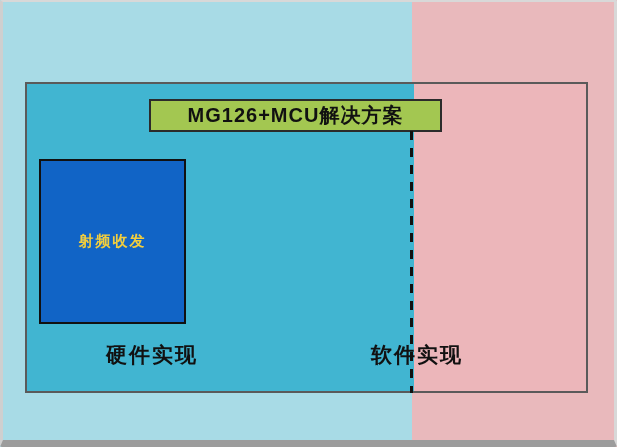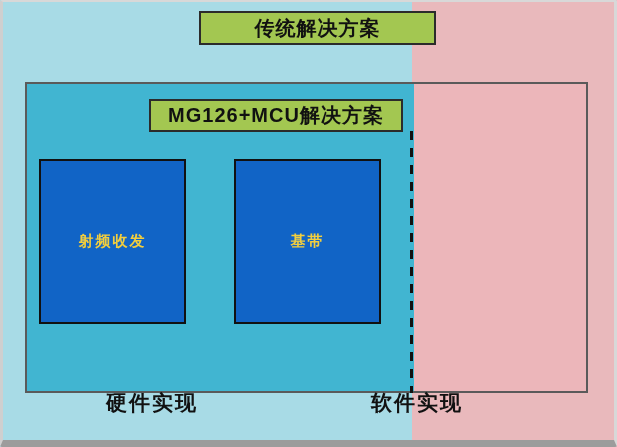--- a/index.html
+++ b/index.html
@@ -52,21 +52,21 @@
     font-weight: bold;
     letter-spacing: 1px;
     z-index: 10;
   }
   .green-label.top {
     left: 199px; top: 11px;
     width: 237px; height: 34px;
   }
   .green-label.mid {
     left: 122px; top: 15px;
-    width: 254px; height: 33px; text-align: right;
+    width: 293px; height: 33px; text-align: right;
   }
 
   .inner {
     position: absolute;
     left: 25px; top: 82px;
     width: 563px; height: 311px;
     border: 2px solid #5a5a5a;
     box-sizing: border-box;
     background: linear-gradient(
       to right,
@@ -103,21 +103,20 @@
     top: 256px;
     height: 30px;
     width: 200px;
     display: flex;
     align-items: center;
     justify-content: center;
     color: #111111;
     font-size: 21px;
     font-weight: bold;
     letter-spacing: 2px;
-    margin-top: 48px;
   }
   .caption.hw { left: 25px;  }
   .caption.sw { left: 290px; }
 
   .divider {
     position: absolute;
     left: 410px;
     top: 131px;
     width: 3px;
     height: 262px;
@@ -132,29 +131,27 @@
   }
 </style>
 </head>
 <body>
 
 <div class="stage">
 
   <div class="bg left"></div>
   <div class="bg right"></div>
 
-  <div class="green-label top">传统解决方案</div>
 
   <div class="inner">
 
     <div class="green-label mid">MG126+MCU解决方案</div>
 
     <div class="bluebox b1">射频收发</div>
 
-    <div class="bluebox b2">基带</div>
 
 
     <div class="caption hw">硬件实现</div>
 
     <div class="caption sw">软件实现</div>
 
   </div>
 
   <div class="divider"></div>
 

